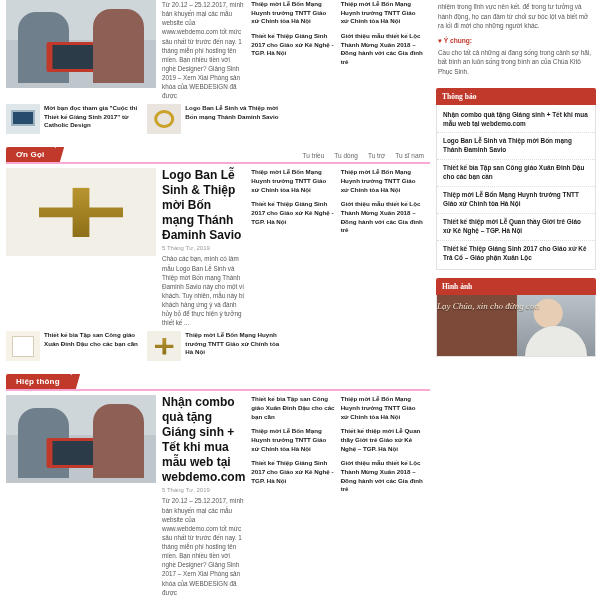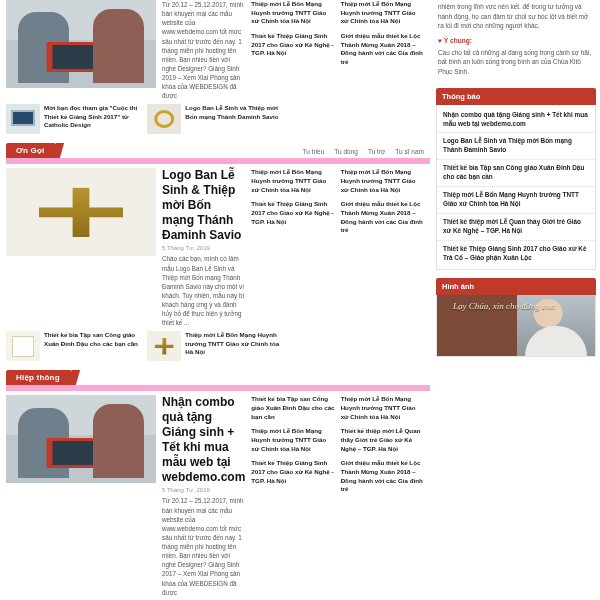--- a/index.html
+++ b/index.html
@@ -13,21 +13,21 @@
     overflow: hidden;
   }
   .page { width: 600px; height: 600px; position: relative; display: flex; }
   .main-col { width: 430px; position: relative; }
   .side-col { width: 170px; position: relative; padding: 0 4px 0 6px; }
 
   
   .sec-head {
     position: relative;
     height: 16px;
-    border-bottom: 6px solid #f9a8d4;
+    border-bottom: 2px solid #f9a8d4;
     margin: 6px 0 4px 6px;
     display: flex;
     align-items: flex-end;
   }
   .sec-title {
     background: #c0392b;
     color: #fff;
     font-weight: bold;
     font-size: 8px;
     padding: 3px 12px 3px 10px;
@@ -75,42 +75,42 @@
   .col3 { flex: 1 1 0; min-width: 0; }
   .mini { display: flex; gap: 4px; margin-bottom: 6px; }
   .mini-thumb { width: 34px; height: 30px; background: #cfcfcf; flex: 0 0 auto; overflow: hidden; position: relative; }
   .mini-title { font-size: 6.2px; font-weight: bold; color: #1a1a1a; line-height: 1.35; }
   .txtitem { font-size: 6.2px; font-weight: bold; color: #1a1a1a; line-height: 1.4; margin-bottom: 6px; }
 
   
   .side-block { margin-bottom: 8px; }
   .side-head {
     background: #c0392b; color: #fff; font-weight: bold;
-    font-size: 7.5px; padding: 4px 6px; border-radius: 2px 2px 0 0;
+    font-size: 7.5px; padding: 4px 6px; border-radius: 2px 2px 0 0; font-family: Liberation Serif, serif;
   }
   .side-list { border: 1px solid #e2e2e2; border-top: none; padding: 2px 0 2px 0; }
   .side-li {
     font-size: 6.4px; font-weight: bold; color: #1a1a1a;
     line-height: 1.4; padding: 4px 6px; border-bottom: 1px dotted #ddd;
   }
   .side-li:last-child { border-bottom: none; }
   .side-text { font-size: 6.4px; color: #555; line-height: 1.5; padding: 2px 2px 6px 2px; }
   .side-text p { margin: 0 0 5px 0; }
   .side-sub { font-size: 6.6px; font-weight: bold; color: #c0392b; margin: 4px 0 2px 0; }
   .pin { color: #c0392b; font-weight: bold; }
 
   .fb-box { height: 40px; border: 1px solid #e2e2e2; border-top: none; background: #fafafa; }
 
   .img-card {
     border: 1px solid #e2e2e2; border-top: none;
     height: 62px; position: relative; overflow: hidden;
     background: #7d4a3a;
   }
   .img-card .cap {
-    position: absolute; left: 16px; top: 6px;
+    position: absolute; left: 0; top: 6px;
     color: #f3e6d2; font-size: 9px; line-height: 1.25;
     font-family: "Liberation Serif", serif; font-style: italic;
     text-shadow: 0 1px 1px rgba(0,0,0,.6);
   }
   .img-card .pope {
     position: absolute; right: 0; top: 0; bottom: 0; width: 78px;
     background:
       radial-gradient(circle at 40% 30%, #e8cdb5 0 14px, rgba(0,0,0,0) 15px),
       linear-gradient(#b9c2c8, #8d969c);
   }

